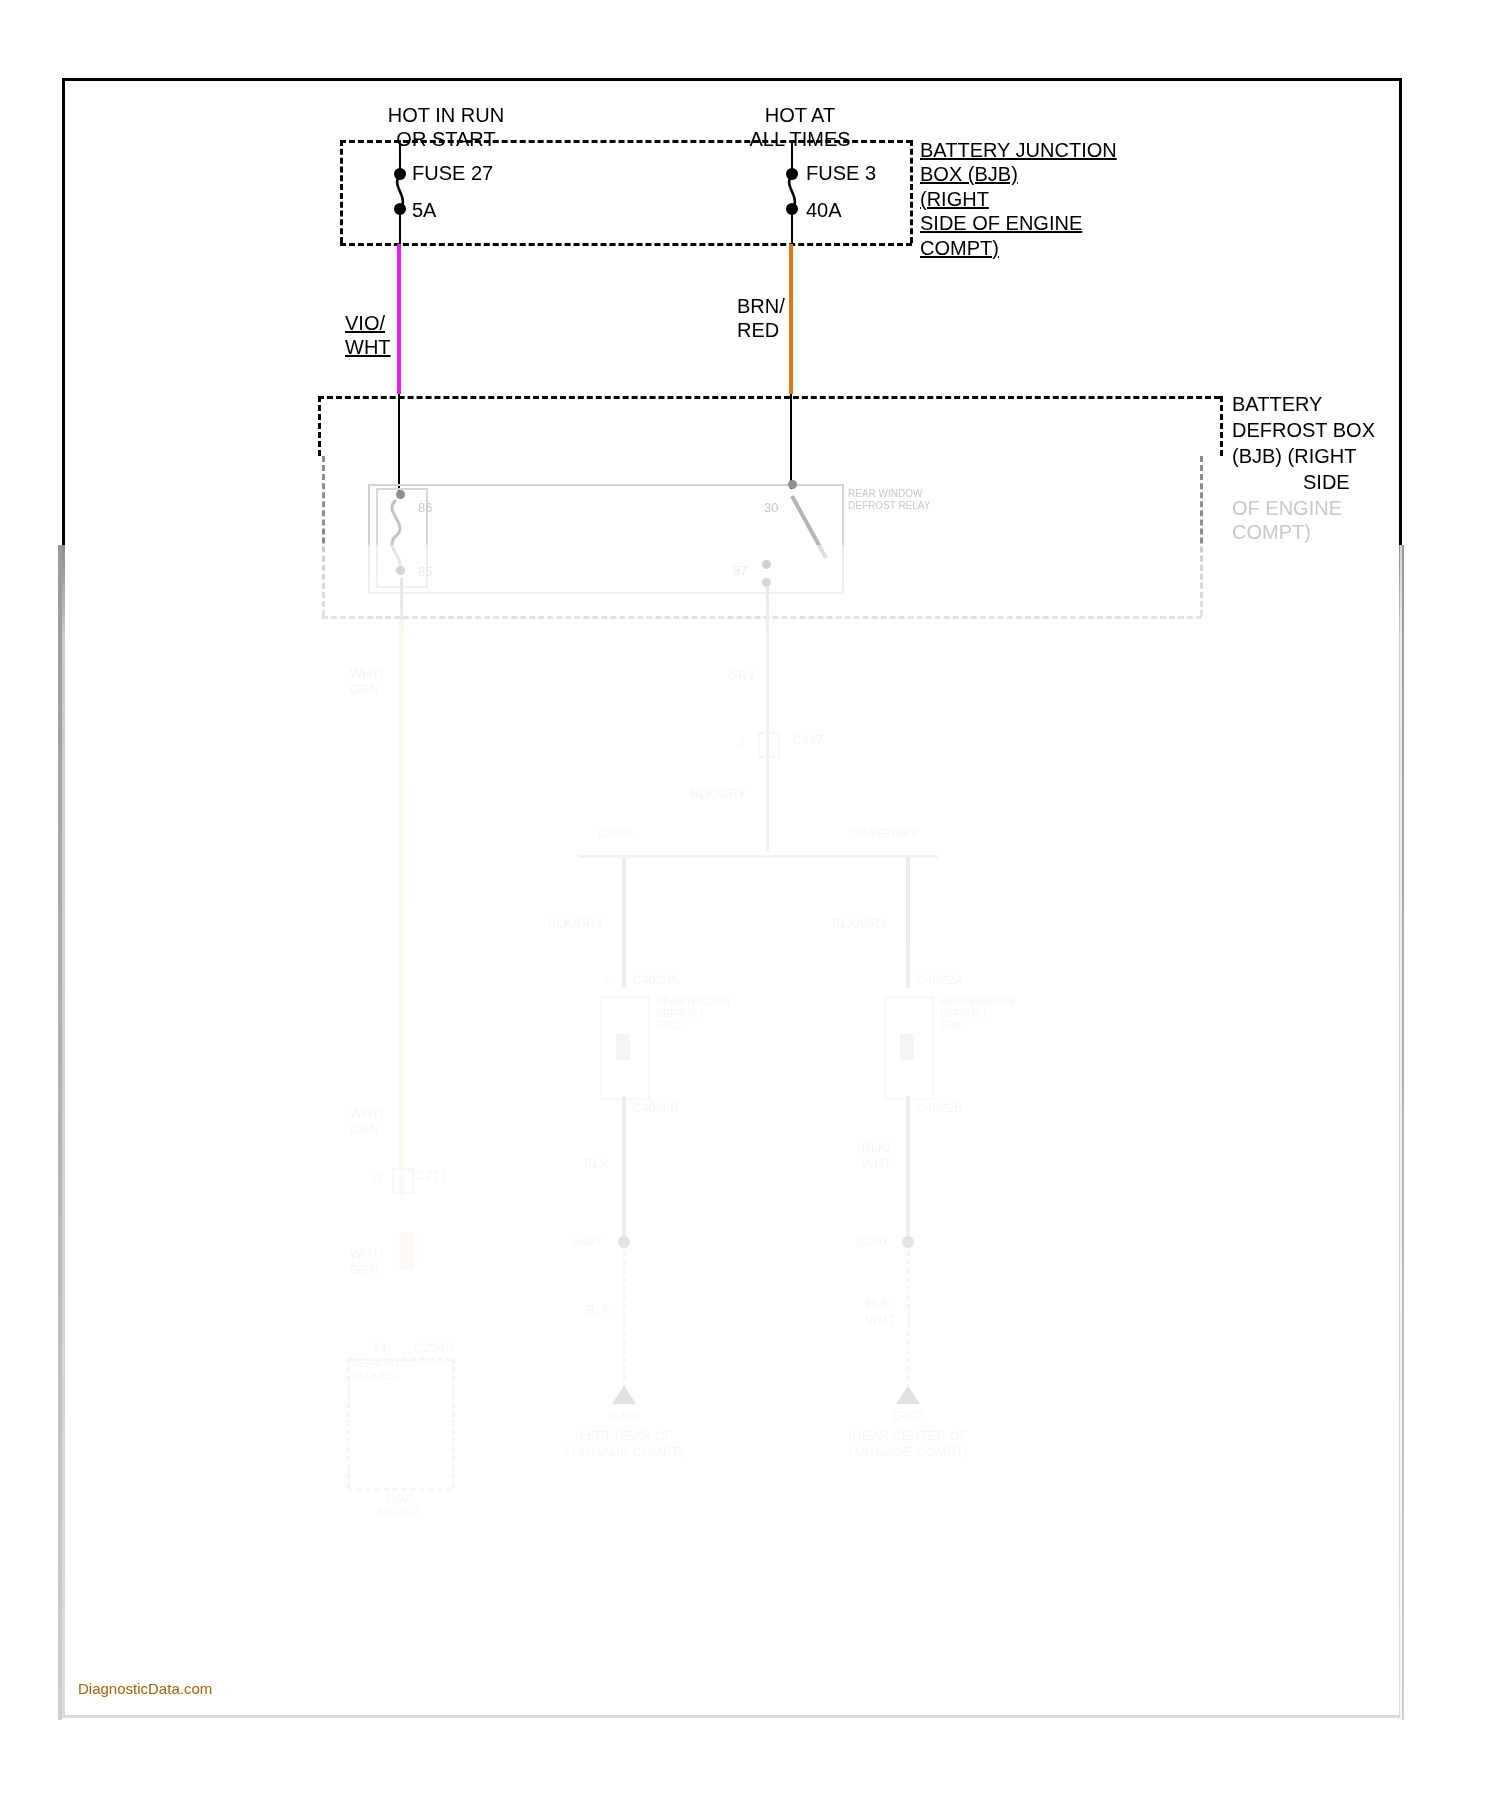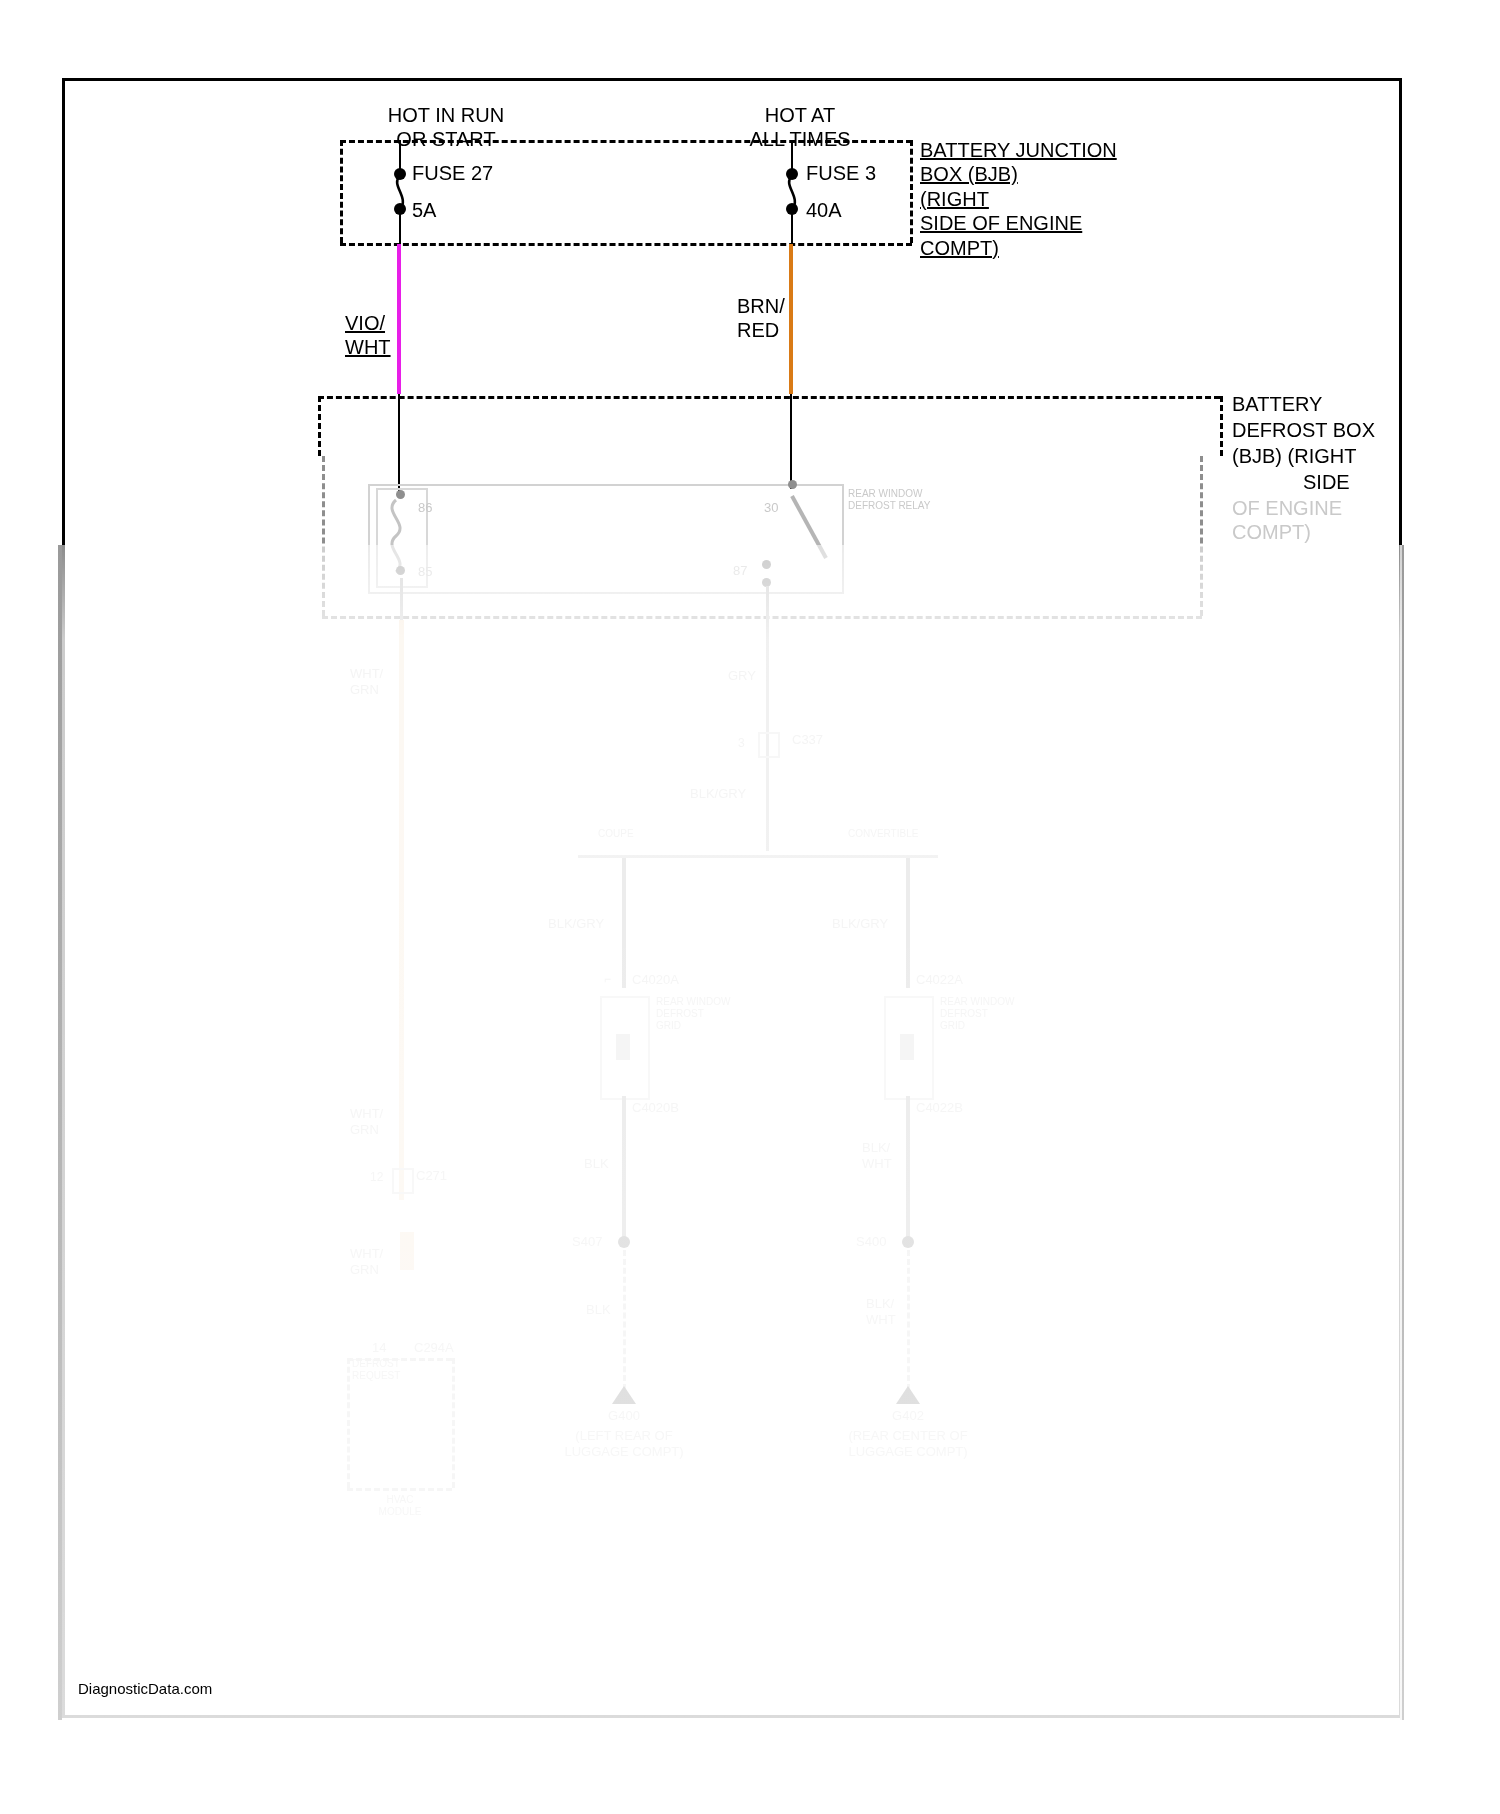--- a/index.html
+++ b/index.html
@@ -39,21 +39,21 @@
 
   .txt{position:absolute;white-space:pre;line-height:1.22;}
   .t20{font-size:20px;}
   .t15{font-size:10px;}
   .t13{font-size:13px;}
   .t12{font-size:12px;}
   .ctr{text-align:center;}
 
   
   .f1{color:#c9c9c9;}
-  .wm{color:#000000;font-size:15px;}
+  .wm{color:#a16207;font-size:15px;}
 
   
   .fuse{position:absolute;}
 
   
   .box{position:absolute;border:2px solid #cfcfcf;background:transparent;}
   .box.soft{border-color:#d8d8d8;}
   .relay-box{position:absolute;border:2px solid #d2d2d2;}
 
   .gnd{position:absolute;}

